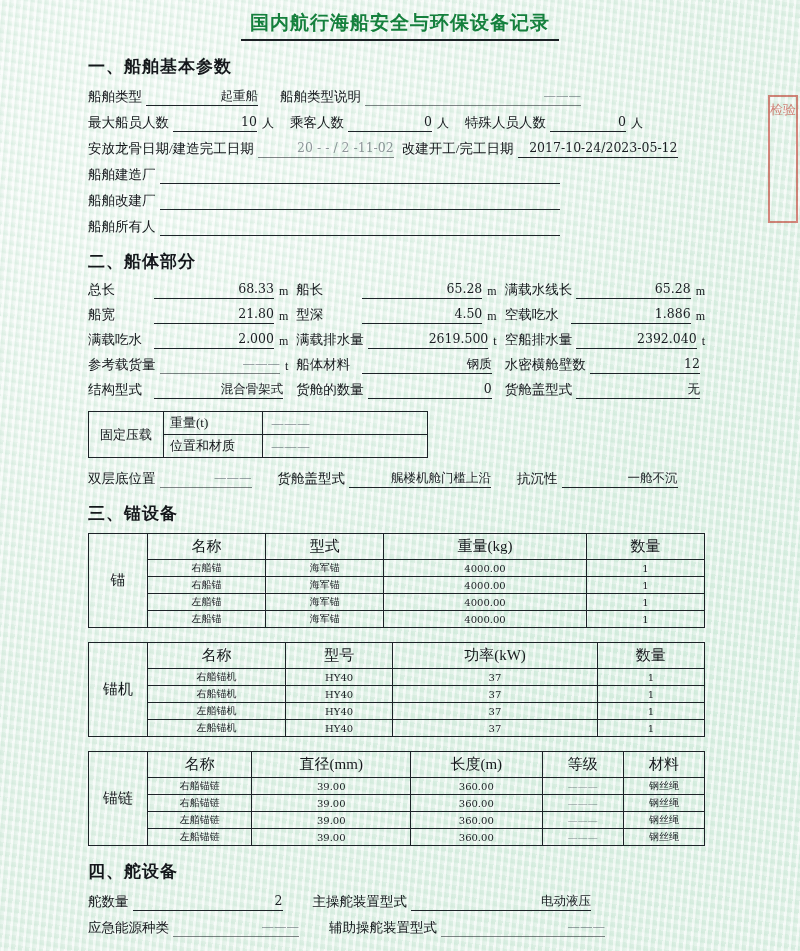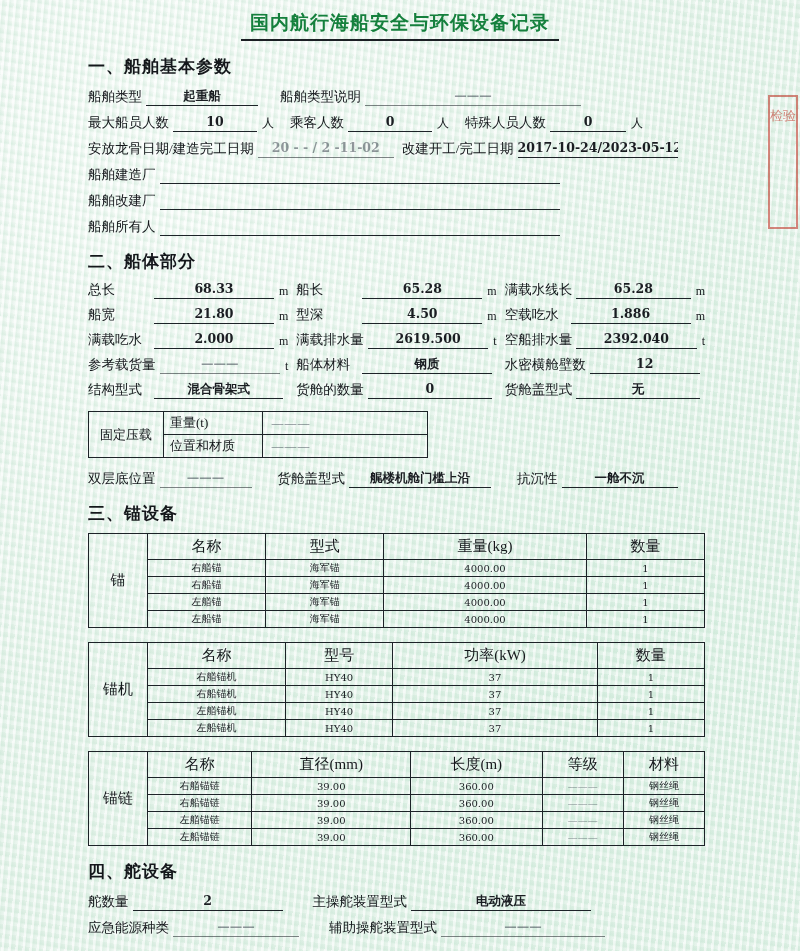--- a/index.html
+++ b/index.html
@@ -64,28 +64,27 @@
     margin-bottom: 6px;
     height: 20px;
   }
   .lbl {
     white-space: nowrap;
     font-size: 13.5px;
     padding-right: 4px;
   }
   .fld {
     border-bottom: 1px solid #1d2328;
-    text-align: center;
+    text-align: right;
     font-size: 12.5px;
     line-height: 16px;
     height: 17px;
     overflow: hidden;
     white-space: nowrap;
     font-family: "DejaVu Serif", serif;
-    font-weight: bold;
   }
   .unit {
     padding-left: 5px;
     font-size: 12px;
   }
   .handwrite {
     font-family: "DejaVu Serif", serif;
     color: #1a1d22;
   }
   .faint {
@@ -159,21 +158,21 @@
   }
   .seal .stamp-box {
     position: absolute;
     top: 0; left: 6px;
     width: 26px; height: 120px;
     border: 2px solid #c0392b;
     color: #c0392b;
     font-size: 13px;
     line-height: 17px;
     letter-spacing: 0px;
-    padding-top: 10px;
+    padding-top: 4px;
     font-family: "DejaVu Serif", serif;
     opacity: .8;
   }
 </style>
 </head>
 <body>
 
 <div class="paper"></div>
 
 <div class="seal">

